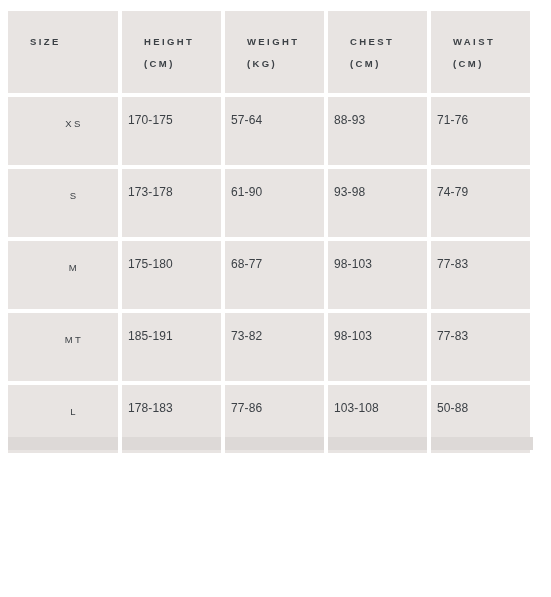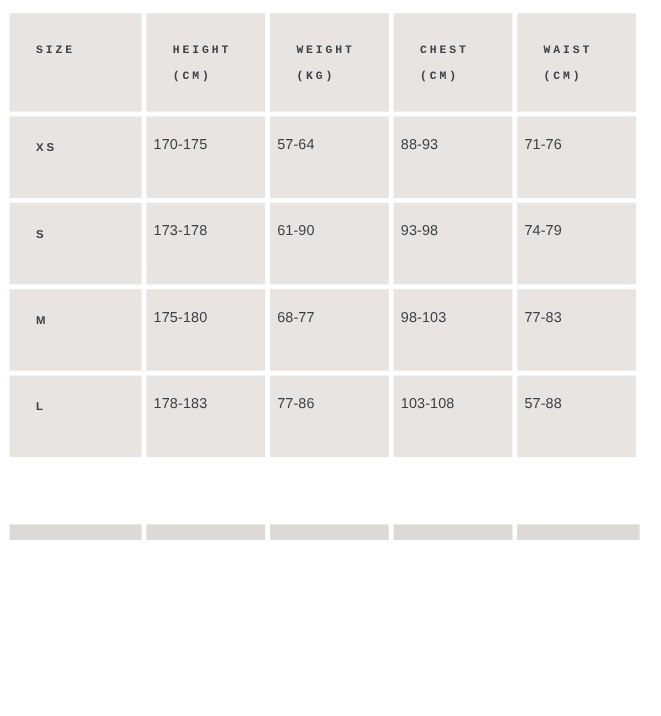--- a/index.html
+++ b/index.html
@@ -41,46 +41,47 @@
   .size-table th,
   .size-table td {
     background: #e8e4e2;
     padding: 0;
     margin: 0;
     vertical-align: top;
     text-align: left;
     border: 0;
   }
 
-  .size-table th { height: 82px; font-family: Liberation Mono, monospace; }
+  .size-table th { height: 82px; }
   .size-table td { height: 68px; }
 
   
   .head-inner {
     padding: 20px 0 0 22px;
     color: #3c4146;
     font-size: 9.5px;
     font-weight: 700;
     letter-spacing: 2.4px;
     line-height: 22px;
     text-transform: uppercase;
     white-space: nowrap;
   }
   .head-inner .unit { display: block; }
 
   
   .size-inner {
     padding: 19px 0 0 22px;
     color: #3c4146;
     font-size: 9.5px;
-    font-weight: 700;
+    font-weight: 400;
     letter-spacing: 2.4px;
     line-height: 16px;
     text-transform: uppercase;
     white-space: nowrap;
+    text-align: center;
   }
 
   
   .val-inner {
     padding: 13px 0 0 6px;
     color: #3c4146;
     font-size: 12px;
     font-weight: 400;
     letter-spacing: 0.1px;
     line-height: 20px;
@@ -206,36 +207,53 @@
             <div class="val-inner">68-77</div>
           </td>
         <td>
             <div class="val-inner">98-103</div>
           </td>
         <td>
             <div class="val-inner">77-83</div>
           </td>
       </tr>
 
+      <tr>
+        <td>
+            <div class="size-inner">MT</div>
+          </td>
+        <td>
+            <div class="val-inner">185-191</div>
+          </td>
+        <td>
+            <div class="val-inner">73-82</div>
+          </td>
+        <td>
+            <div class="val-inner">98-103</div>
+          </td>
+        <td>
+            <div class="val-inner">77-83</div>
+          </td>
+      </tr>
 
       <tr>
         <td>
             <div class="size-inner">L</div>
           </td>
         <td>
             <div class="val-inner">178-183</div>
           </td>
         <td>
             <div class="val-inner">77-86</div>
           </td>
         <td>
             <div class="val-inner">103-108</div>
           </td>
         <td>
-            <div class="val-inner">57-88</div>
+            <div class="val-inner">50-88</div>
           </td>
       </tr>
 
     </tbody>
   </table>
 
   <div class="highlight-band">
     <span class="seg s0"></span>
     <span class="seg s1"></span>
     <span class="seg s2"></span>

